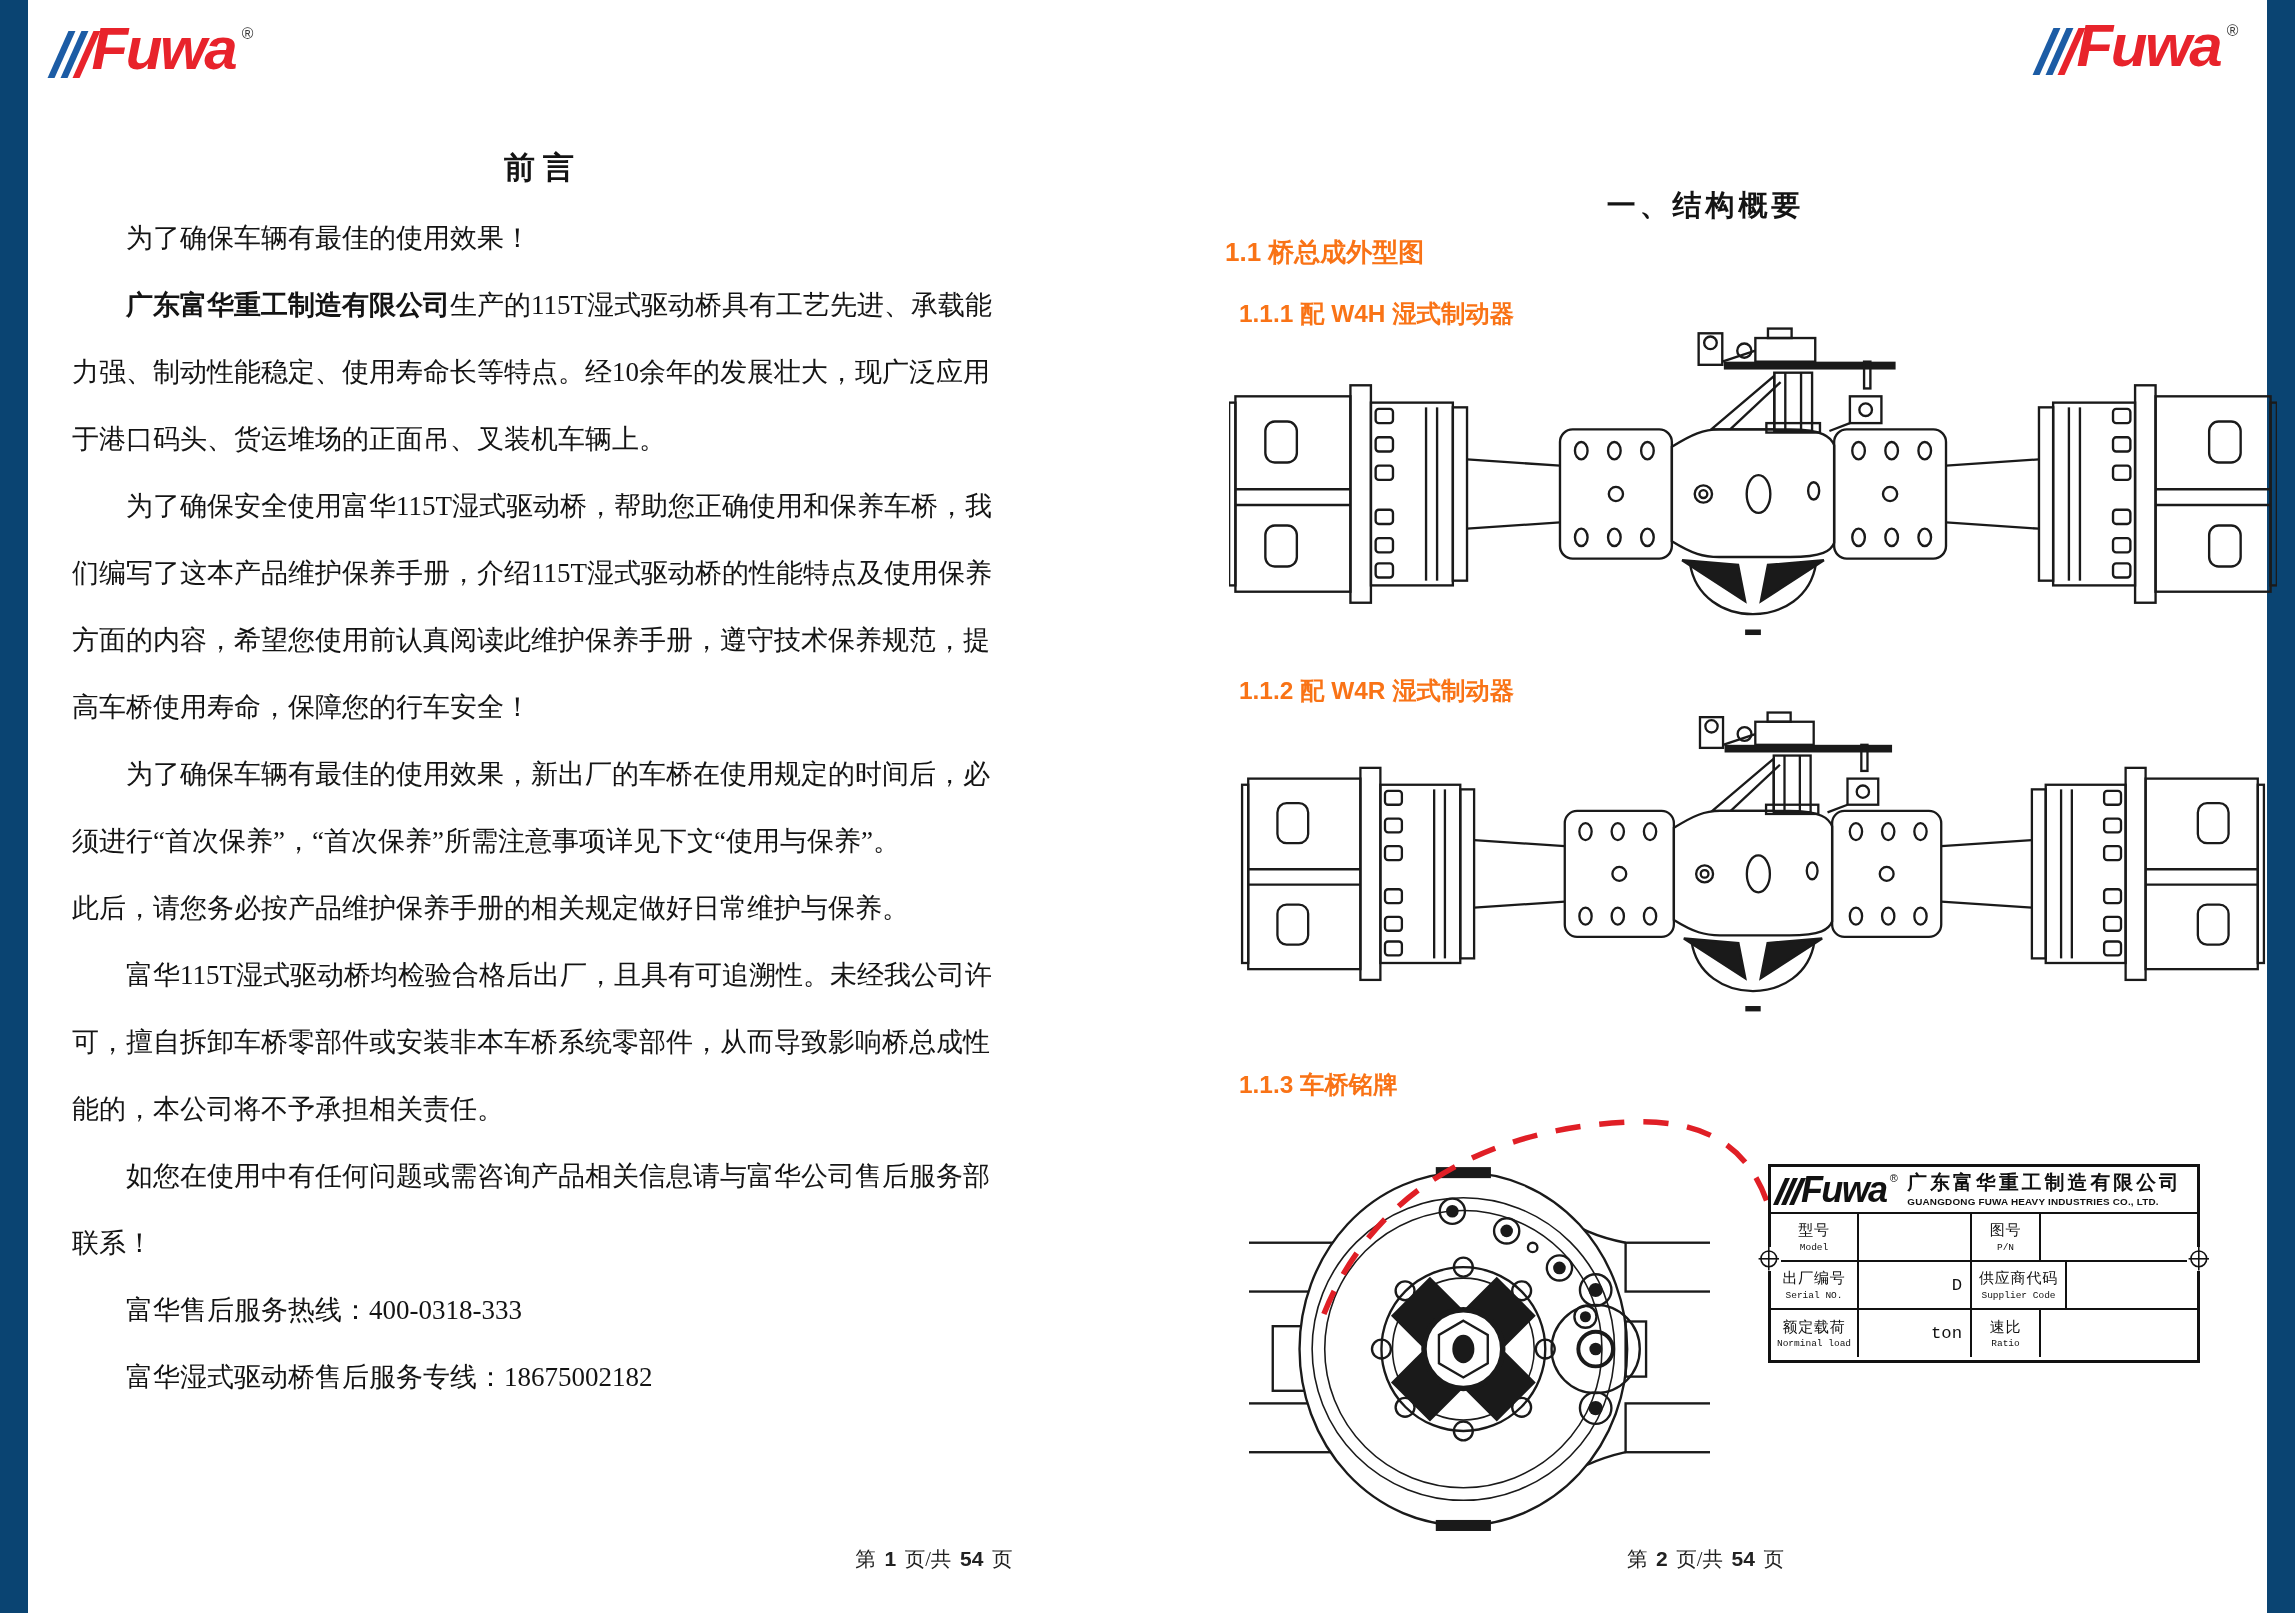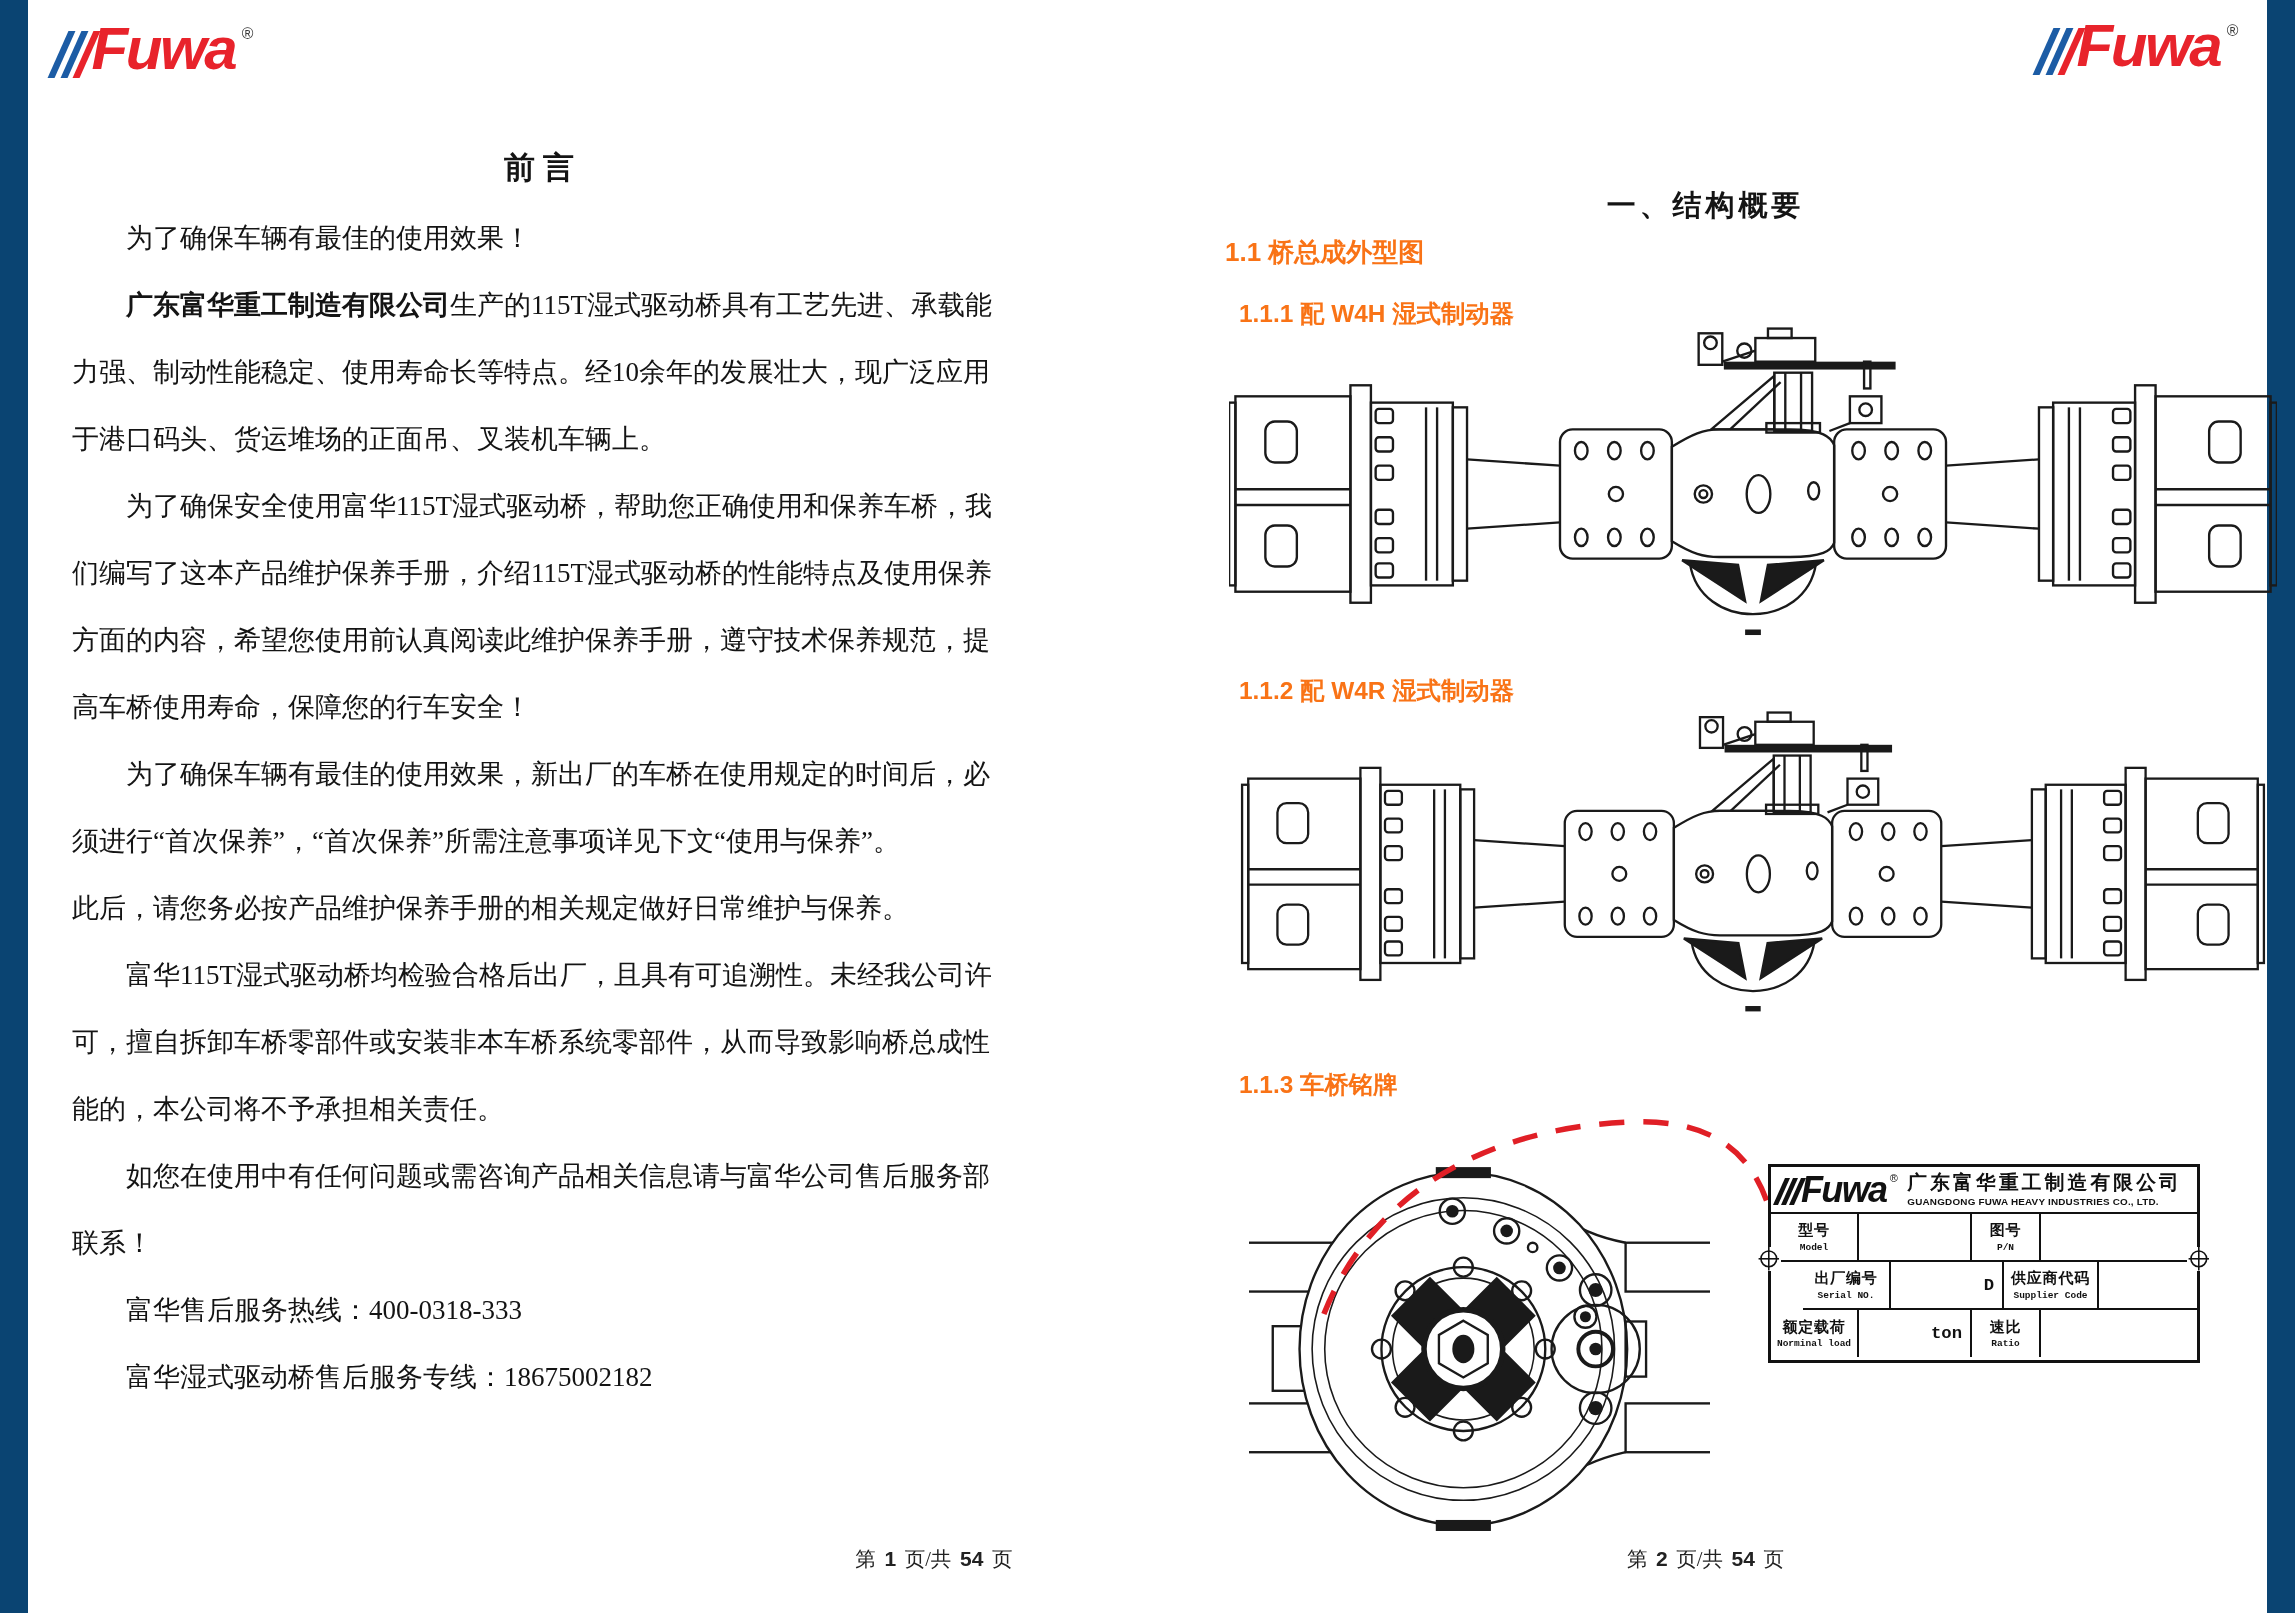--- a/index.html
+++ b/index.html
@@ -55,23 +55,23 @@
     padding:0 4.7px 0 7.9px;gap:9.5px;box-sizing:border-box;}
   .logo-sm{display:flex;align-items:flex-start;}
   .logo-sm .slashes{display:flex;gap:3.2px;margin-top:7.9px;}
   .logo-sm .slash{width:4.7px;height:27px;background:#111;transform:skewX(-24deg);}
   .logo-sm .logo-text{font-family:"Liberation Sans",sans-serif;font-style:italic;font-weight:bold;
     font-size:36px;line-height:38px;color:#111;letter-spacing:-1.6px;margin-left:1.6px;}
   .logo-sm .reg{font-size:11px;margin-left:3.2px;margin-top:1.6px;font-style:normal;font-weight:normal;}
   .plate-co{display:flex;flex-direction:column;justify-content:center;}
   .plate-co-cn{font-size:19.7px;font-weight:bold;letter-spacing:3.2px;line-height:21px;}
   .plate-co-en{font-size:9.9px;font-weight:bold;letter-spacing:0.2px;margin-top:2.4px;}
-  .plate-row{display:grid;height:48px;border-bottom:2.4px solid #111;box-sizing:border-box;font-weight:bold;}
+  .plate-row{display:grid;height:48px;border-bottom:2.4px solid #111;box-sizing:border-box;}
   .plate-row.r1,.plate-row.r3{grid-template-columns:88px 113px 69px 1fr;}
-  .plate-row.r2{grid-template-columns:88px 113px 95px 1fr;margin-left:32px;}
+  .plate-row.r2{grid-template-columns:88px 113px 95px 1fr;}
   .plate-row.r3{border-bottom:none;height:47px;}
   .cell{border-right:2.4px solid #111;display:flex;flex-direction:column;
     align-items:center;justify-content:center;box-sizing:border-box;}
   .cell:last-child{border-right:none;}
   .cell .lab-cn{font-size:15px;letter-spacing:0.8px;}
   .cell .lab-en{font-size:9.5px;font-family:"Liberation Mono","DejaVu Sans Mono",monospace;margin-top:1.6px;}
   .cell.value{align-items:flex-end;padding-right:7.9px;
     font-family:"Liberation Mono","DejaVu Sans Mono",monospace;font-size:17.3px;}
   .plate-mark{position:absolute;width:23.6px;height:23.6px;background:#fff;}
   .plate-mark svg{display:block;}

